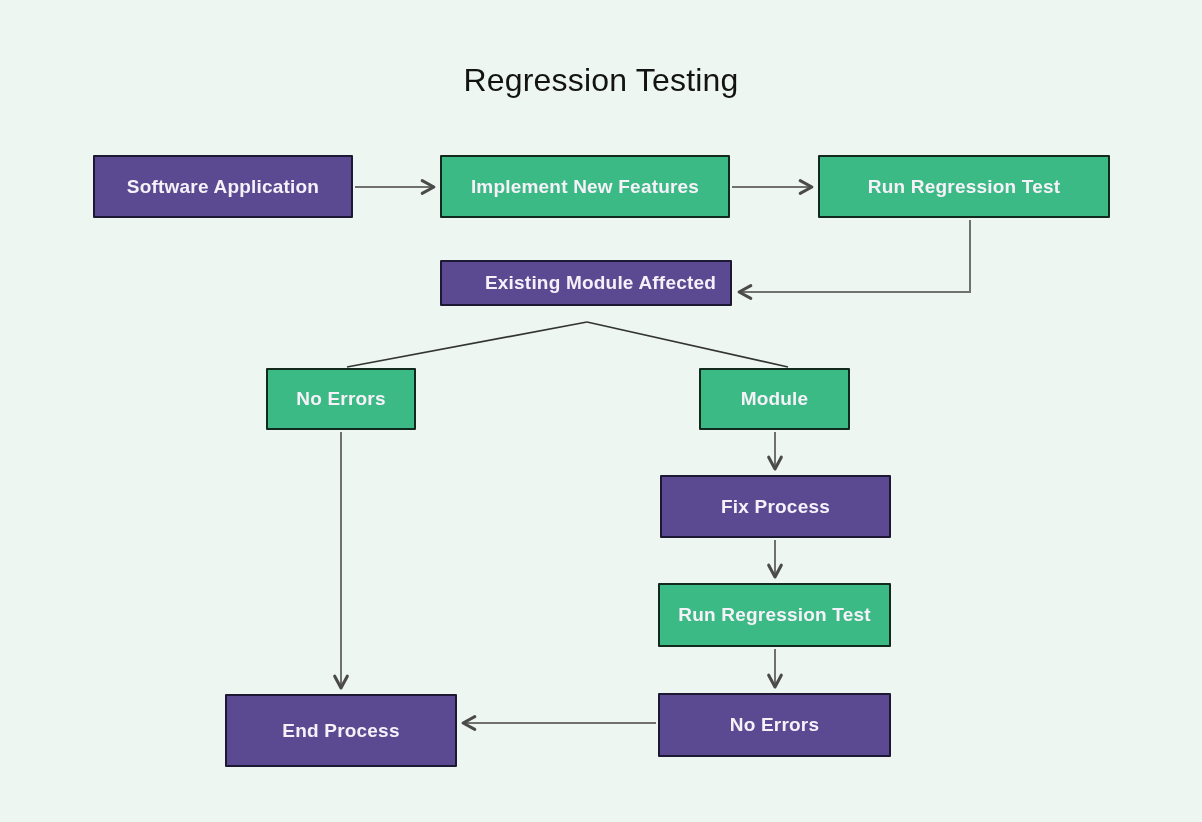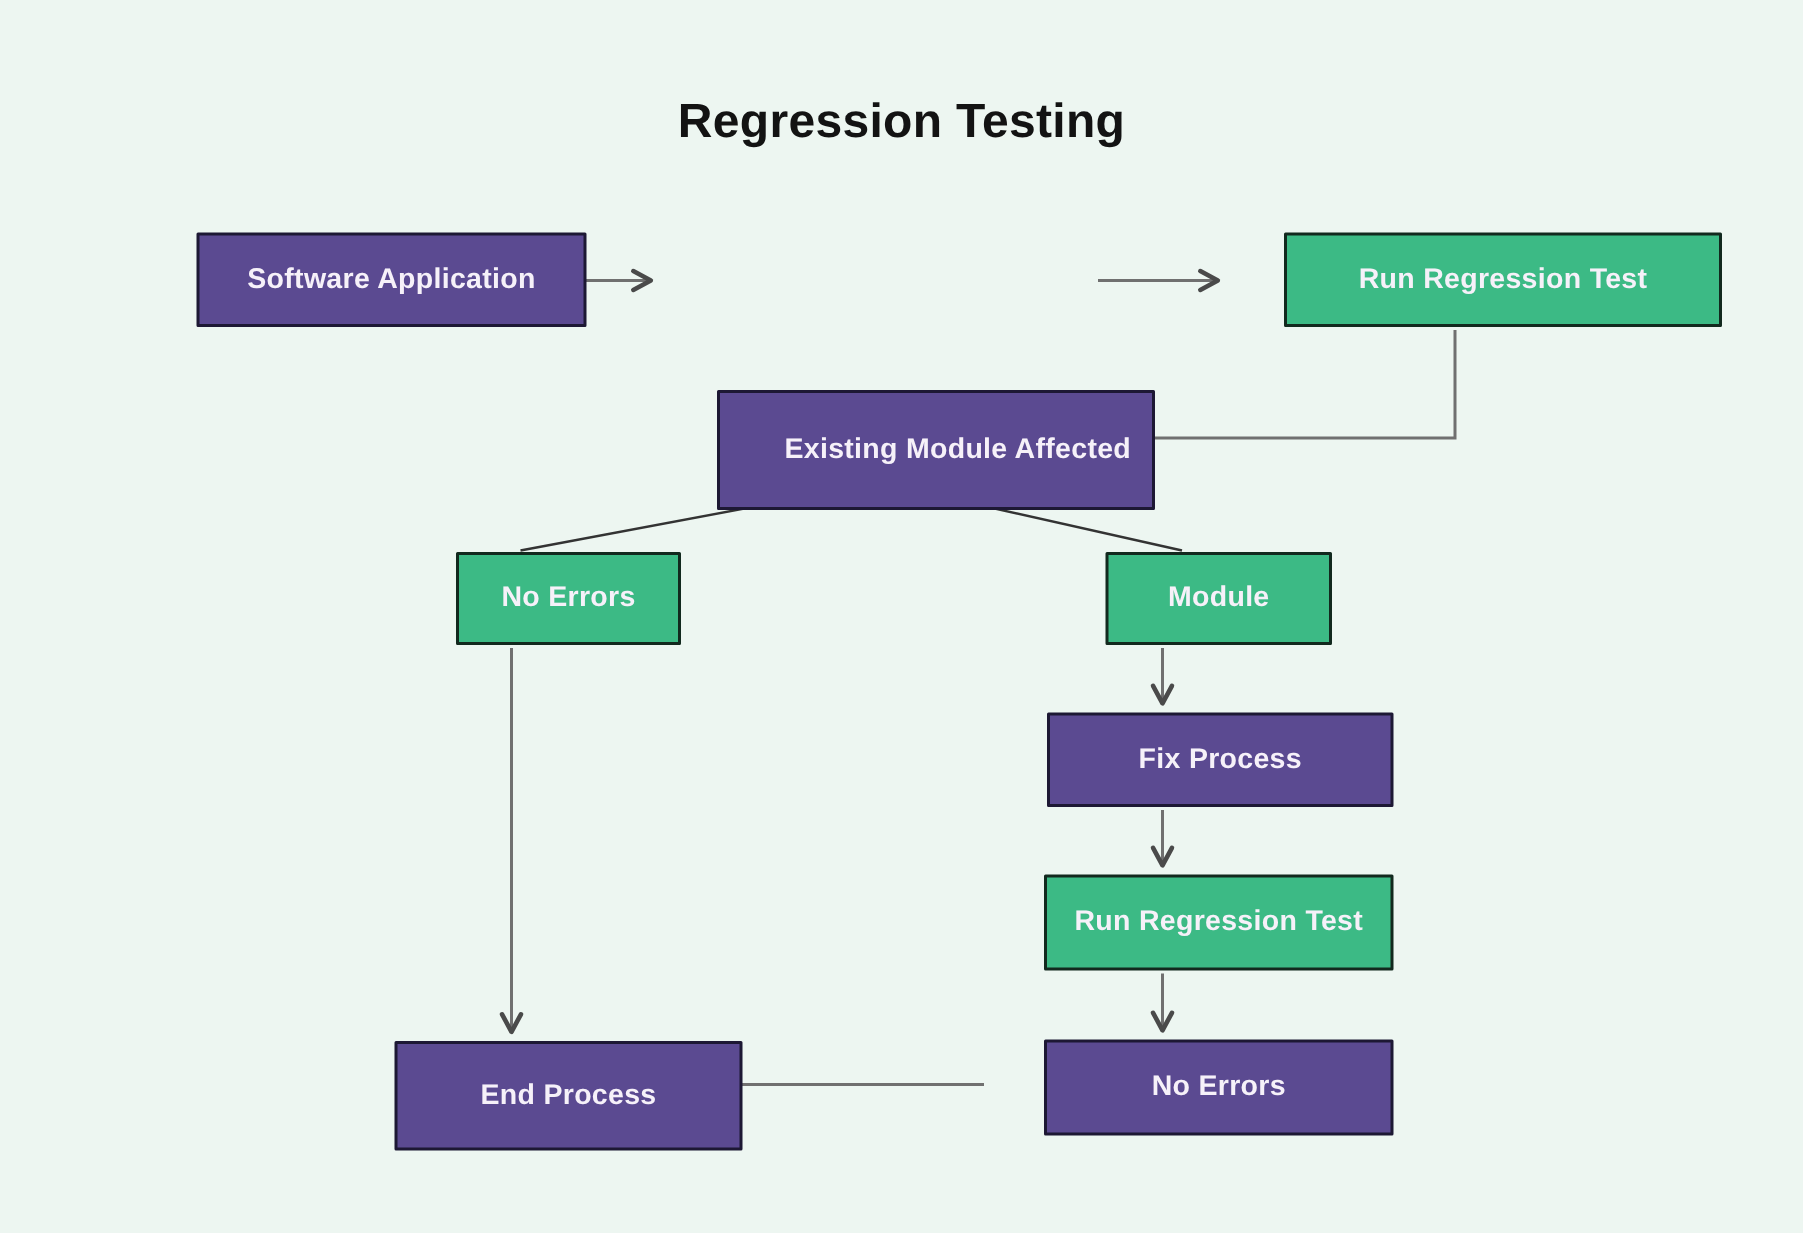--- a/index.html
+++ b/index.html
@@ -14,21 +14,21 @@
     background: #edf6f1;
     overflow: hidden;
   }
   .title {
     position: absolute;
     left: 0;
     top: 62px;
     width: 100%;
     text-align: center;
     font-size: 32px;
-    font-weight: 700;
+    font-weight: 400;
     letter-spacing: 0.2px;
     color: #131313;
   }
   .connectors {
     position: absolute;
     left: 0;
     top: 0;
     width: 1202px;
     height: 822px;
     pointer-events: none;
@@ -39,30 +39,29 @@
     display: flex;
     align-items: center;
     justify-content: center;
     border: 2px solid #16121f;
     border-radius: 1px;
     font-size: 19px;
     font-weight: 700;
     color: #f6f1f9;
     text-align: center;
     letter-spacing: 0.2px;
-    margin-left: 38px;
   }
   .node.purple { background: #5b4a91; border-color: #1d1834; }
   .node.green  { background: #3cba85; border-color: #12291e; }
 
   
   .n0 { left: 93px;  top: 155px; width: 260px; height: 63px; }
   .n1 { left: 440px; top: 155px; width: 290px; height: 63px; }
   .n2 { left: 818px; top: 155px; width: 292px; height: 63px; }
-  .n3 { left: 440px; top: 260px; width: 292px; height: 80px; padding-left: 29px; }
+  .n3 { left: 440px; top: 260px; width: 292px; height: 46px; padding-left: 29px; }
   .n4 { left: 266px; top: 368px; width: 150px; height: 62px; }
   .n5 { left: 699px; top: 368px; width: 151px; height: 62px; }
   .n6 { left: 660px; top: 475px; width: 231px; height: 63px; }
   .n7 { left: 658px; top: 583px; width: 233px; height: 64px; }
   .n8 { left: 658px; top: 693px; width: 233px; height: 64px; }
   .n9 { left: 225px; top: 694px; width: 232px; height: 73px; }
 </style>
 </head>
 <body>
 
@@ -94,20 +93,23 @@
     <line x1="775" y1="649" x2="775" y2="686" stroke="#707070" stroke-width="2" marker-end="url(#arrow)"></line>
 
     <line x1="341" y1="432" x2="341" y2="687" stroke="#707070" stroke-width="2" marker-end="url(#arrow)"></line>
 
     <line x1="656" y1="723" x2="464" y2="723" stroke="#707070" stroke-width="2" marker-end="url(#arrow)"></line>
   </svg>
 
   <div class="node purple n0">
     <span>Software Application</span>
   </div>
+  <div class="node green n1">
+    <span>Implement New Features</span>
+  </div>
   <div class="node green n2">
     <span>Run Regression Test</span>
   </div>
   <div class="node purple n3">
     <span>Existing Module Affected</span>
   </div>
   <div class="node green n4">
     <span>No Errors</span>
   </div>
   <div class="node green n5">

